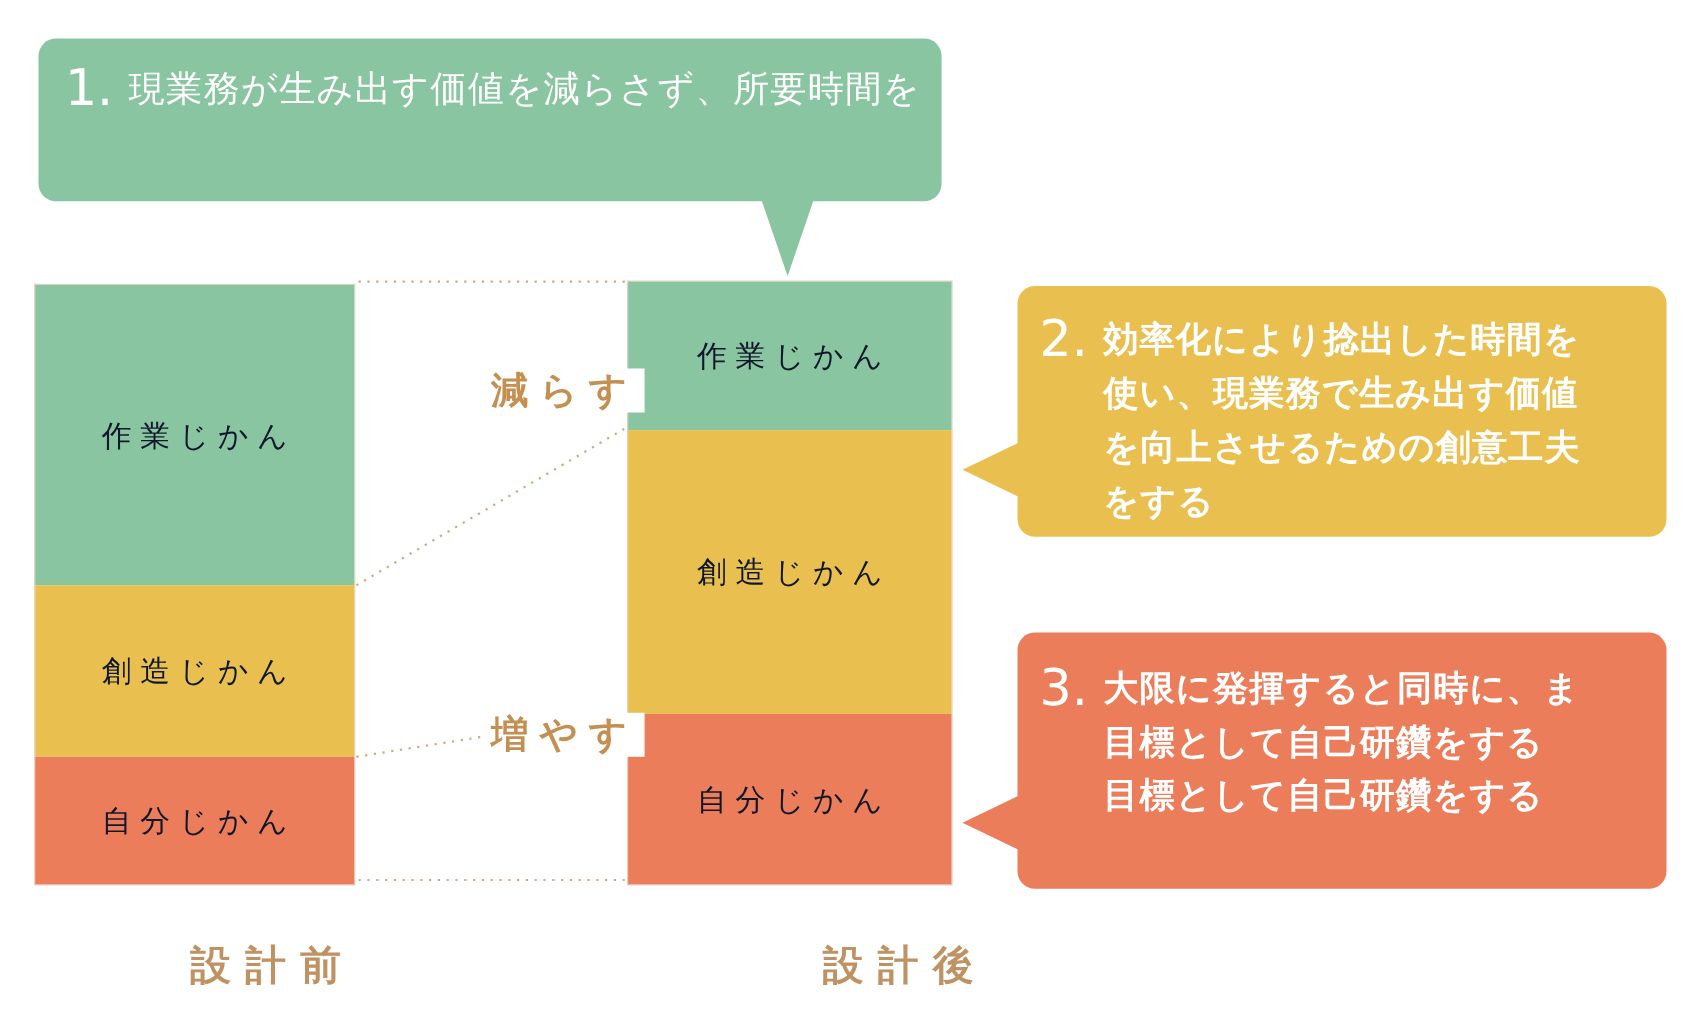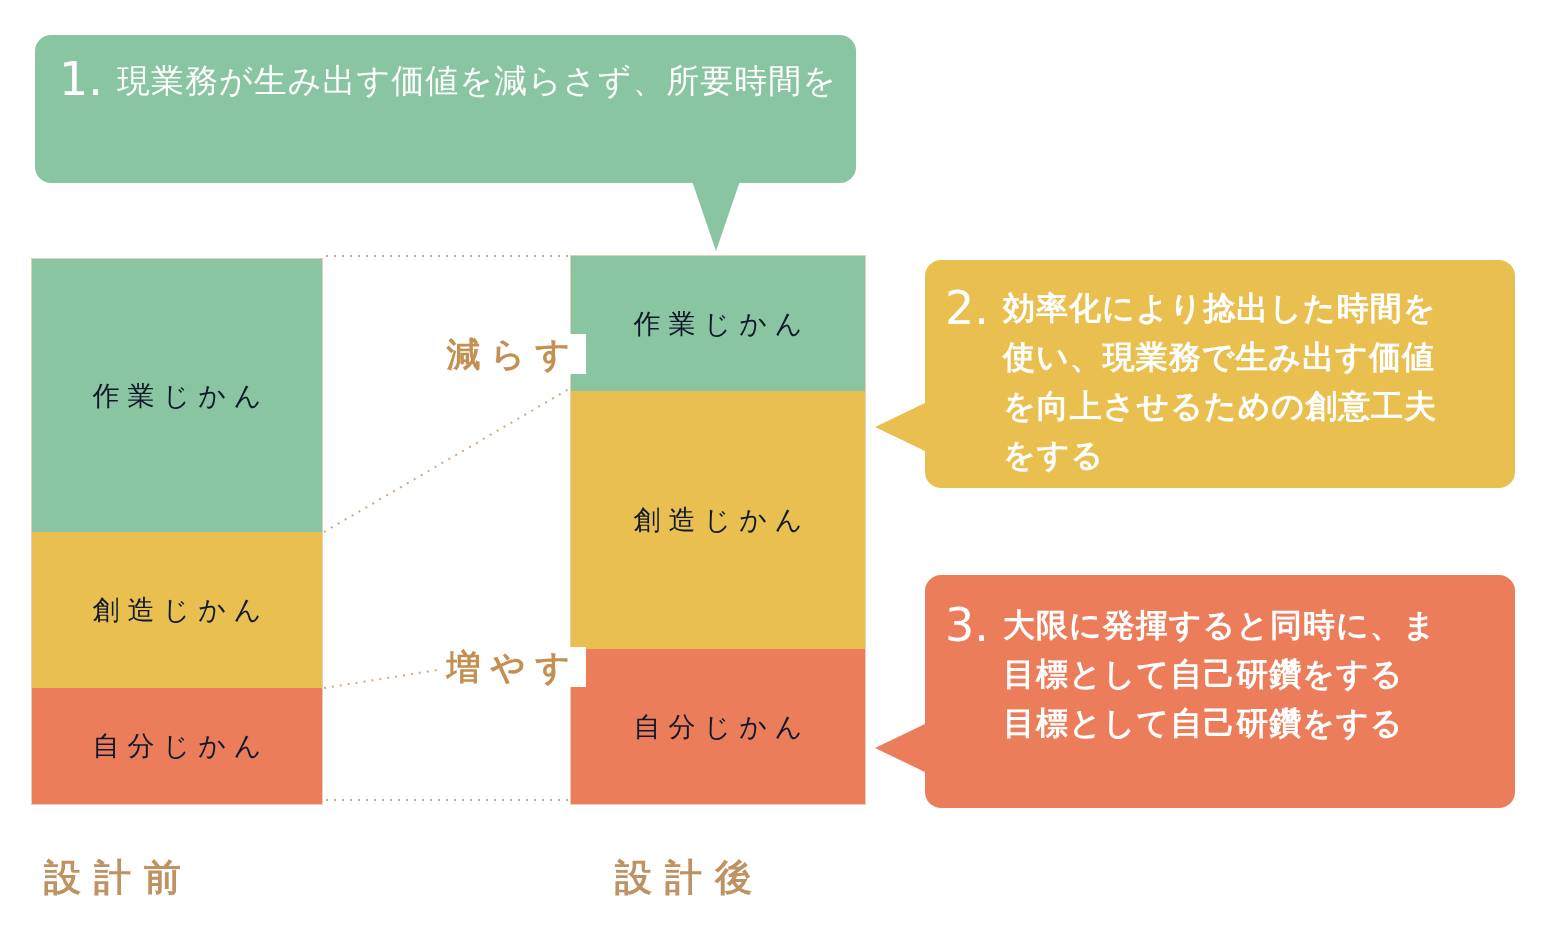--- a/index.html
+++ b/index.html
@@ -32,21 +32,21 @@
     position:absolute; left:341px; width:245px; text-align:right;
     color:#C49052; font-size:34px; font-weight:700;
     letter-spacing:10px; text-indent:10px;
   }
   .gap-label span { background:#ffffff; padding:0 6px; }
   .gap-decrease { top:332px; }
   .gap-increase { top:645px; }
 
   
   .axis-label {
-    position:absolute; top:853px; text-align:left;
+    position:absolute; top:853px; text-align:right;
     color:#BE9262; font-size:37px; font-weight:600;
     letter-spacing:13px; text-indent:13px; white-space:nowrap;
   }
   .axis-before { left:31px;  width:292px; }
   .axis-after  { left:602px; width:296px; }
 
   
   .callout {
     position:absolute; border-radius:16px; color:#ffffff;
     display:flex; align-items:flex-start; box-sizing:border-box;

